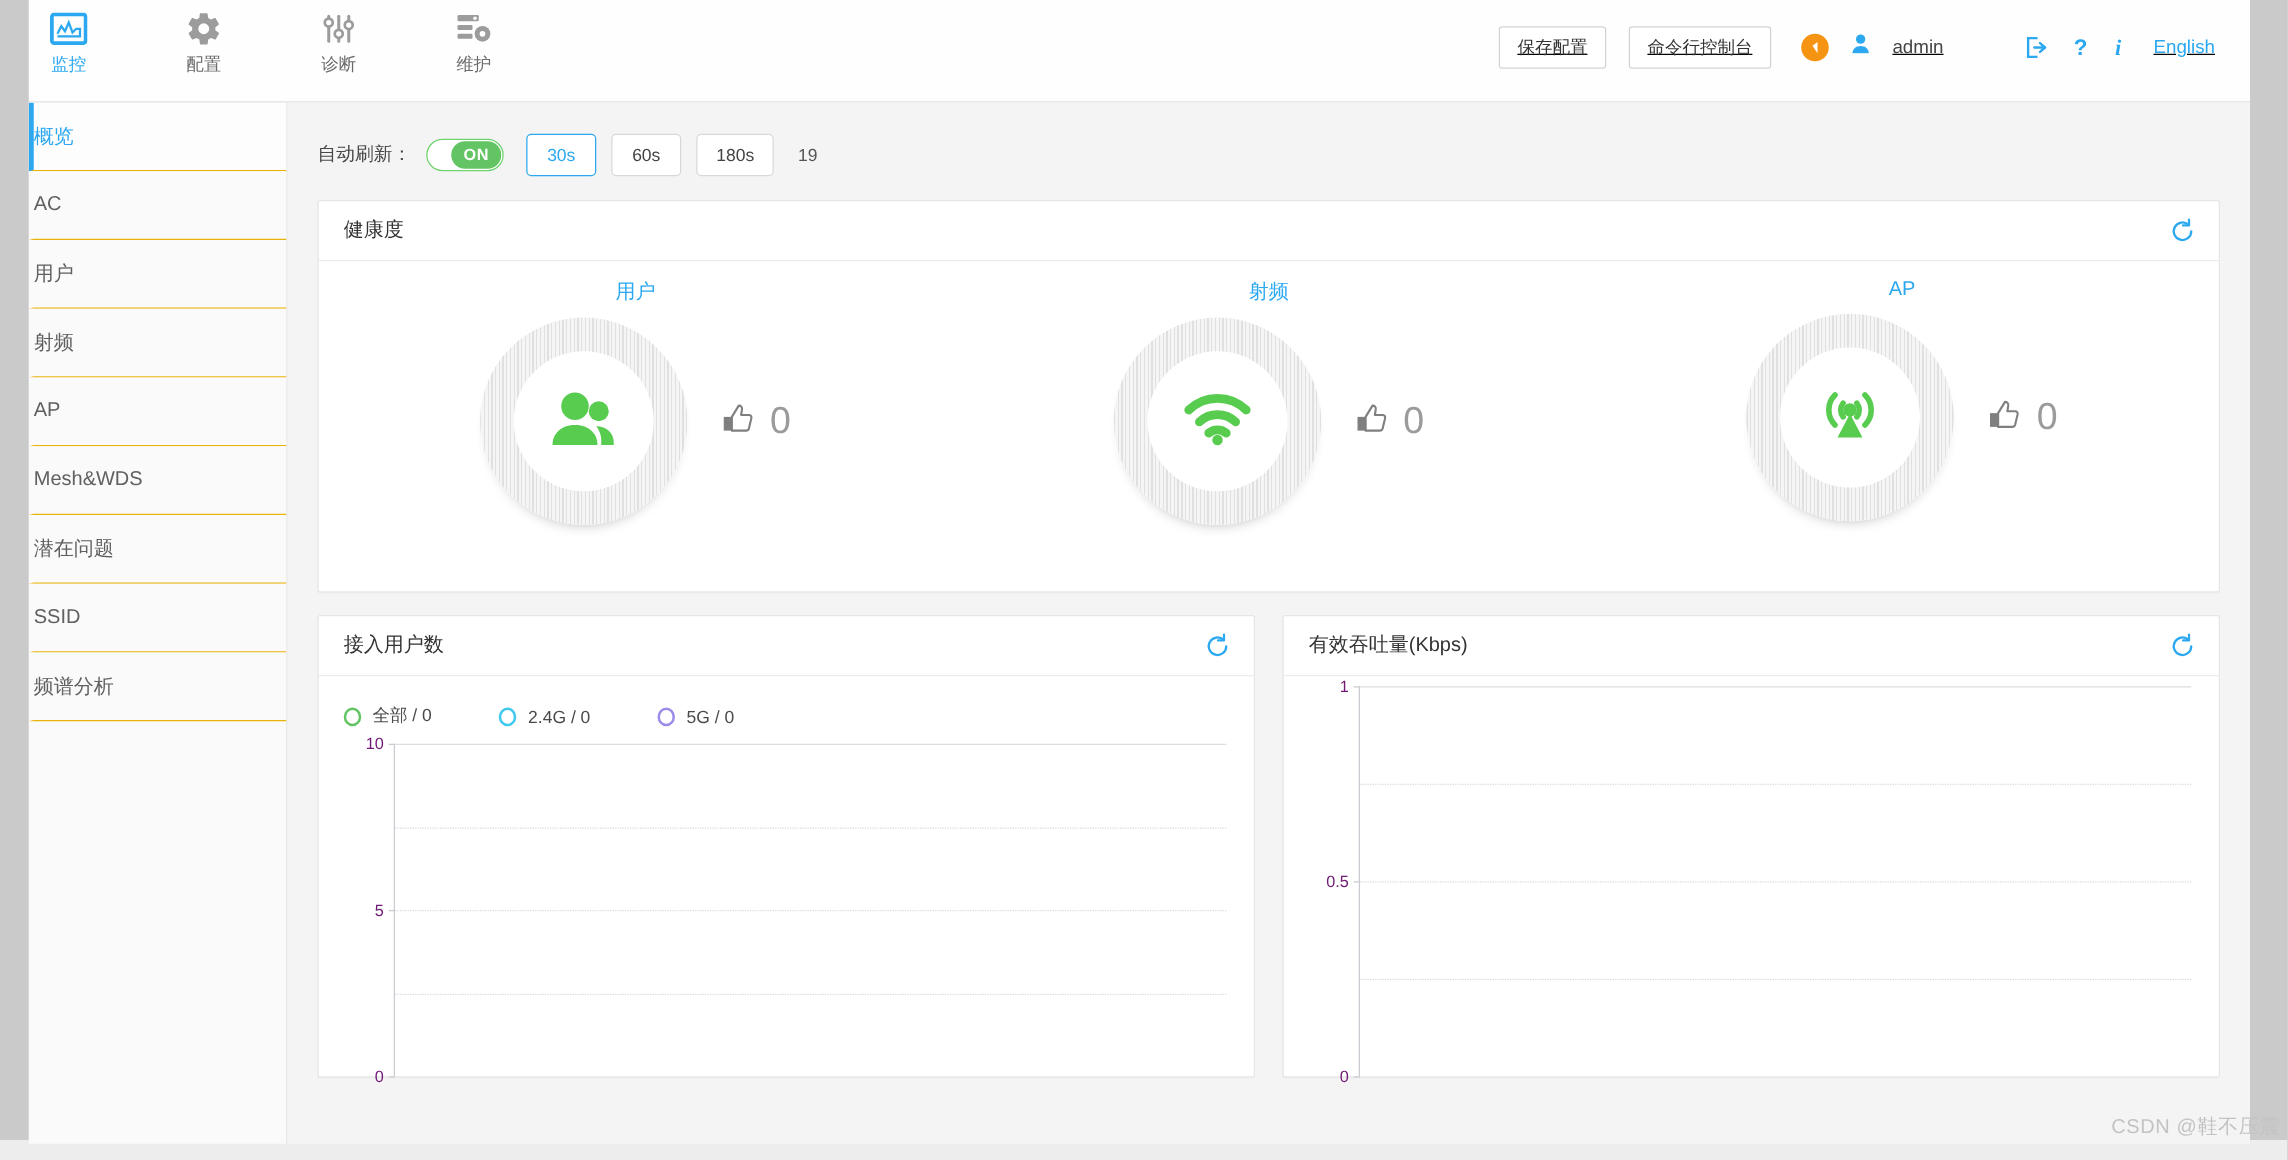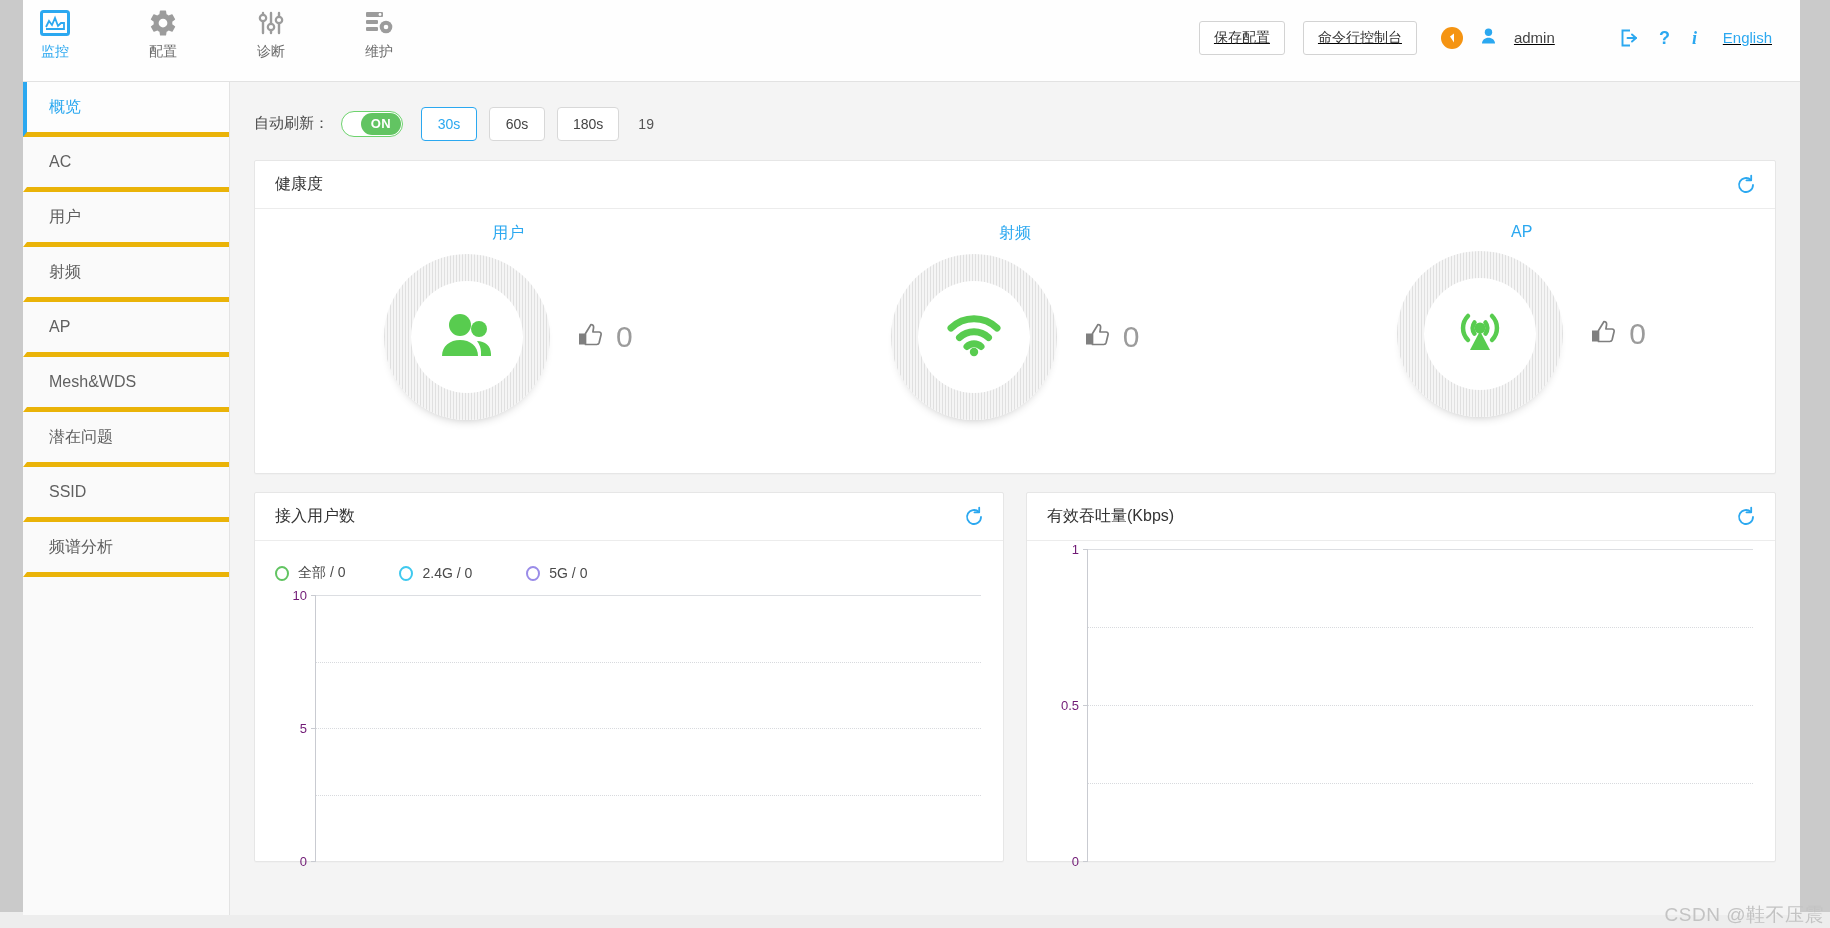--- a/index.html
+++ b/index.html
@@ -65,22 +65,22 @@
   .hgap { width:28px; }
 
   
   .body { display:flex; height:833px; }
 
   .sidebar {
     width:207px; background:#fafafa; border-right:1px solid #e3e3e3;
     flex:none;
   }
   .side-item {
-    height:55px; display:flex; align-items:center; padding-left:22px;
-    font-size:16px; color:#606060; border-bottom:5px solid #eab308;
+    height:55px; display:flex; align-items:center; 
+    font-size:16px; color:#606060; border-bottom:1px solid #eab308;
     border-left:4px solid transparent; cursor:pointer; background:#fafafa;
   }
   .side-item.active { color:#2ba8f0; border-left-color:#2ba8f0; background:#fdfdfd; }
 
   .content { flex:1; background:#f4f4f4; position:relative; overflow:hidden; }
 
   
   .refreshbar {
     display:flex; align-items:center; gap:12px;
     padding:19px 0 0 24px; height:64px;
@@ -151,22 +151,22 @@
   }
   .plotarea {
     position:absolute; left:42px; right:0; top:0; bottom:0;
     border-left:1px solid #c9cbd1;
   }
   .gl { position:absolute; left:0; right:0; height:0; border-top:1px dotted #d8dade; }
   .gl.solid { border-top:1px solid #dcdee2; }
   .tickmark { position:absolute; left:-5px; width:5px; height:0; border-top:1px solid #c9cbd1; }
 
   .watermark {
-    position:absolute; right:6px; bottom:0;
-    font-size:19px; color:#c3c3c3; letter-spacing:.5px; user-select:none;
+    position:absolute; right:6px; bottom:16px;
+    font-size:16px; color:#c3c3c3; letter-spacing:.5px; user-select:none;
   }
 </style>
 </head>
 <body>
 
 <div class="page">
   <div class="rail-left"></div>
   <div class="rail-right"></div>
   <div class="rail-bottom"></div>
 

